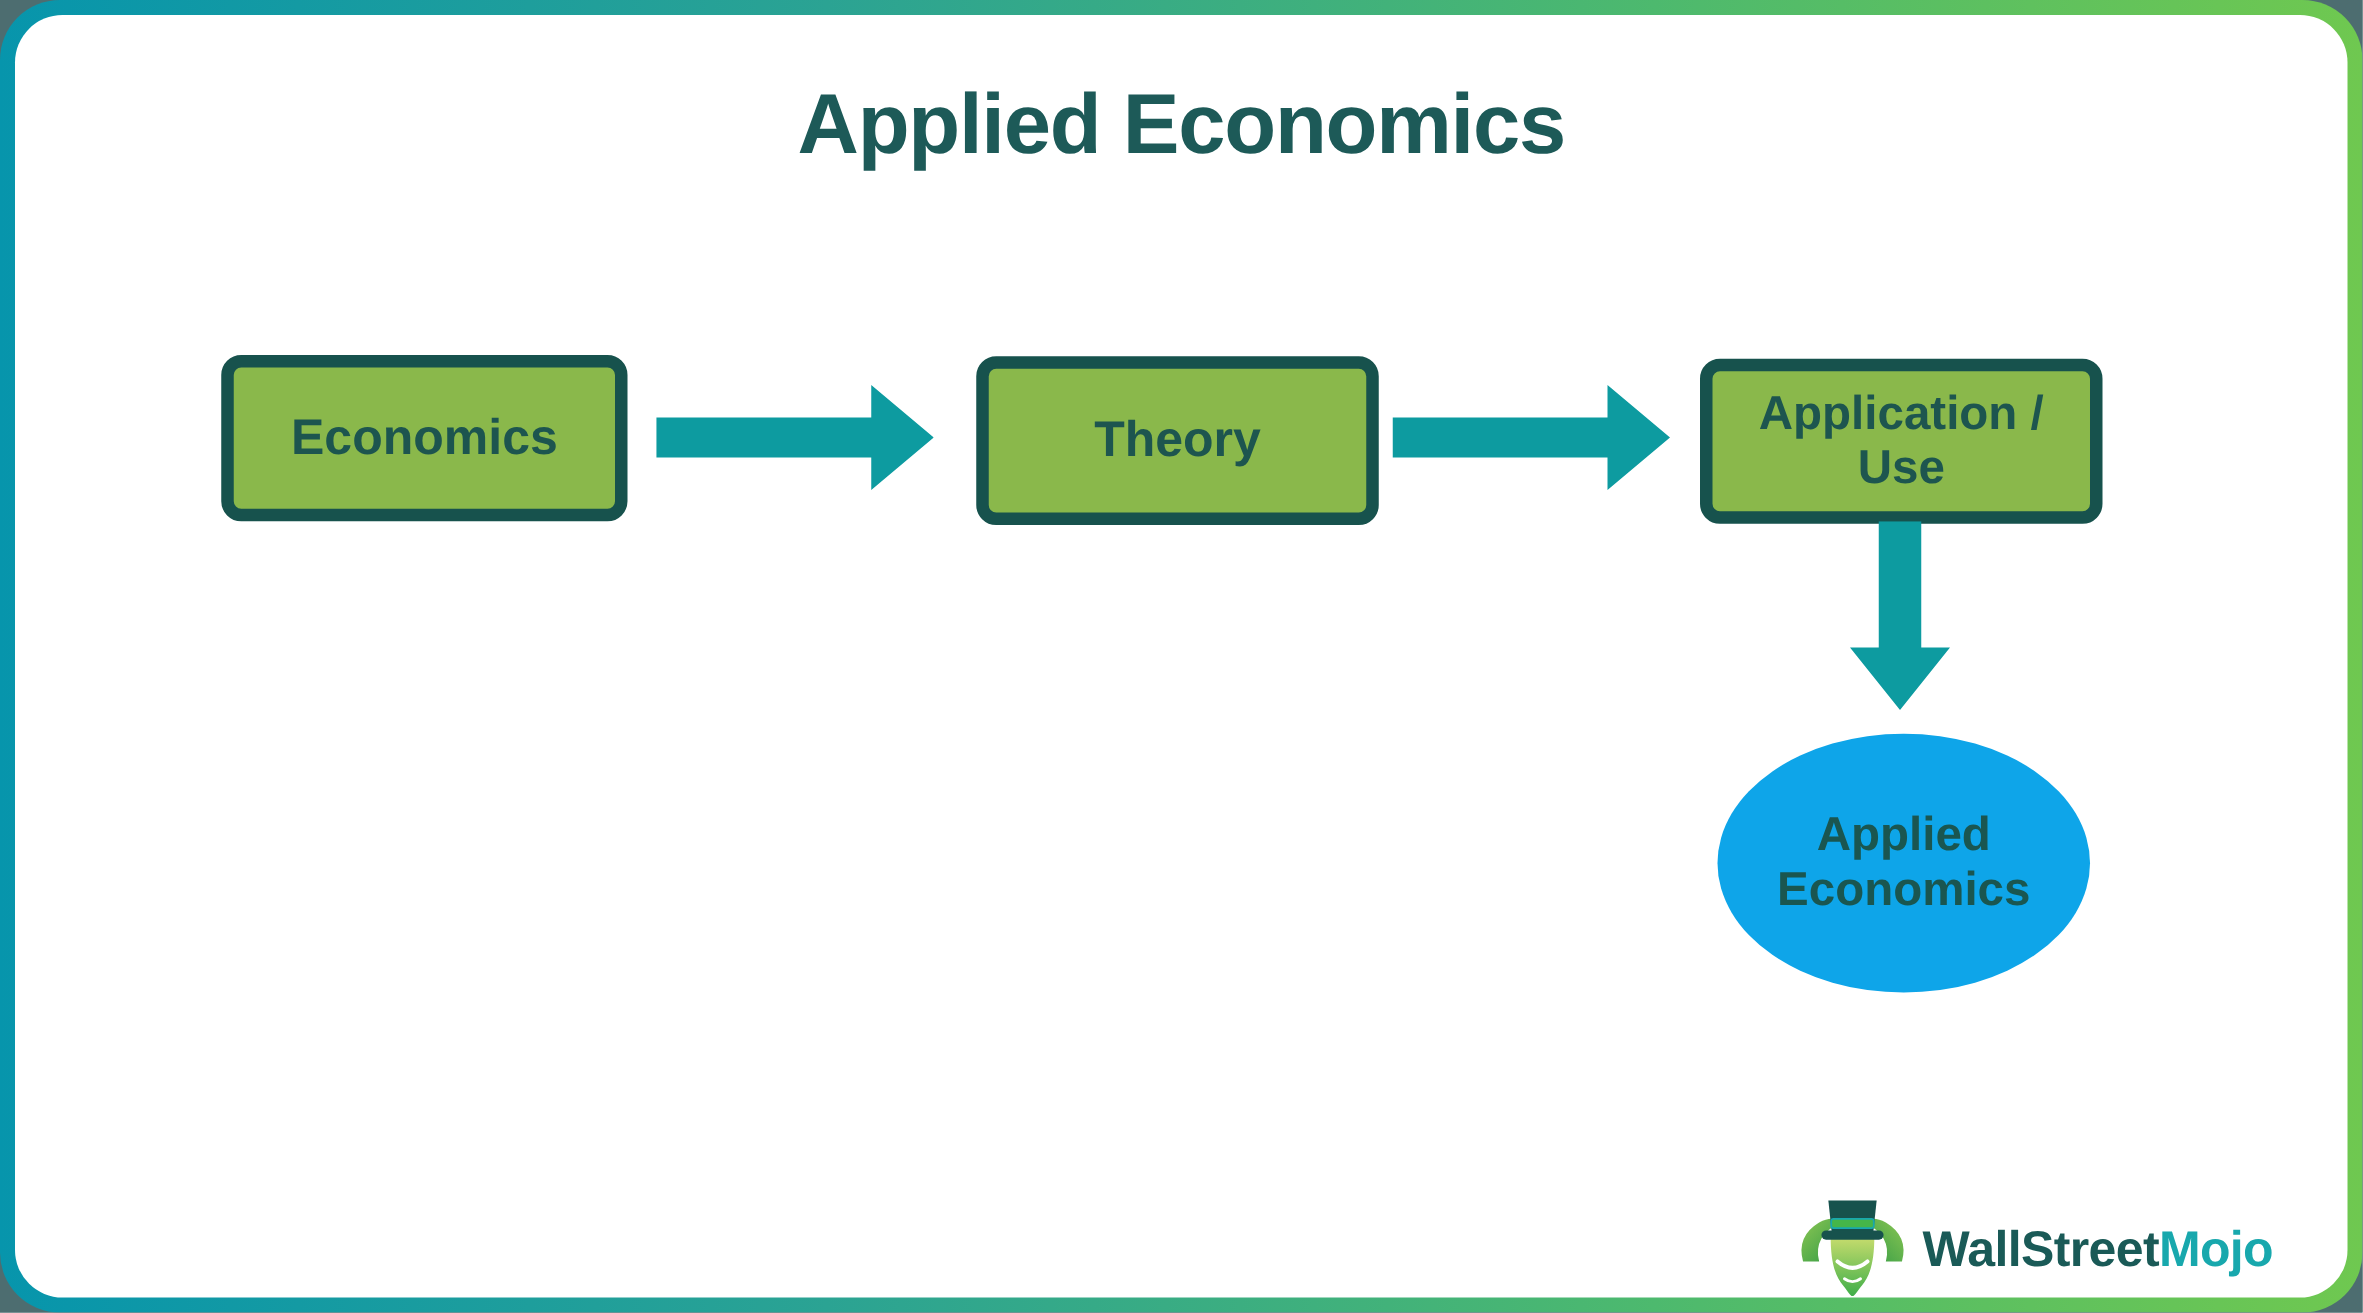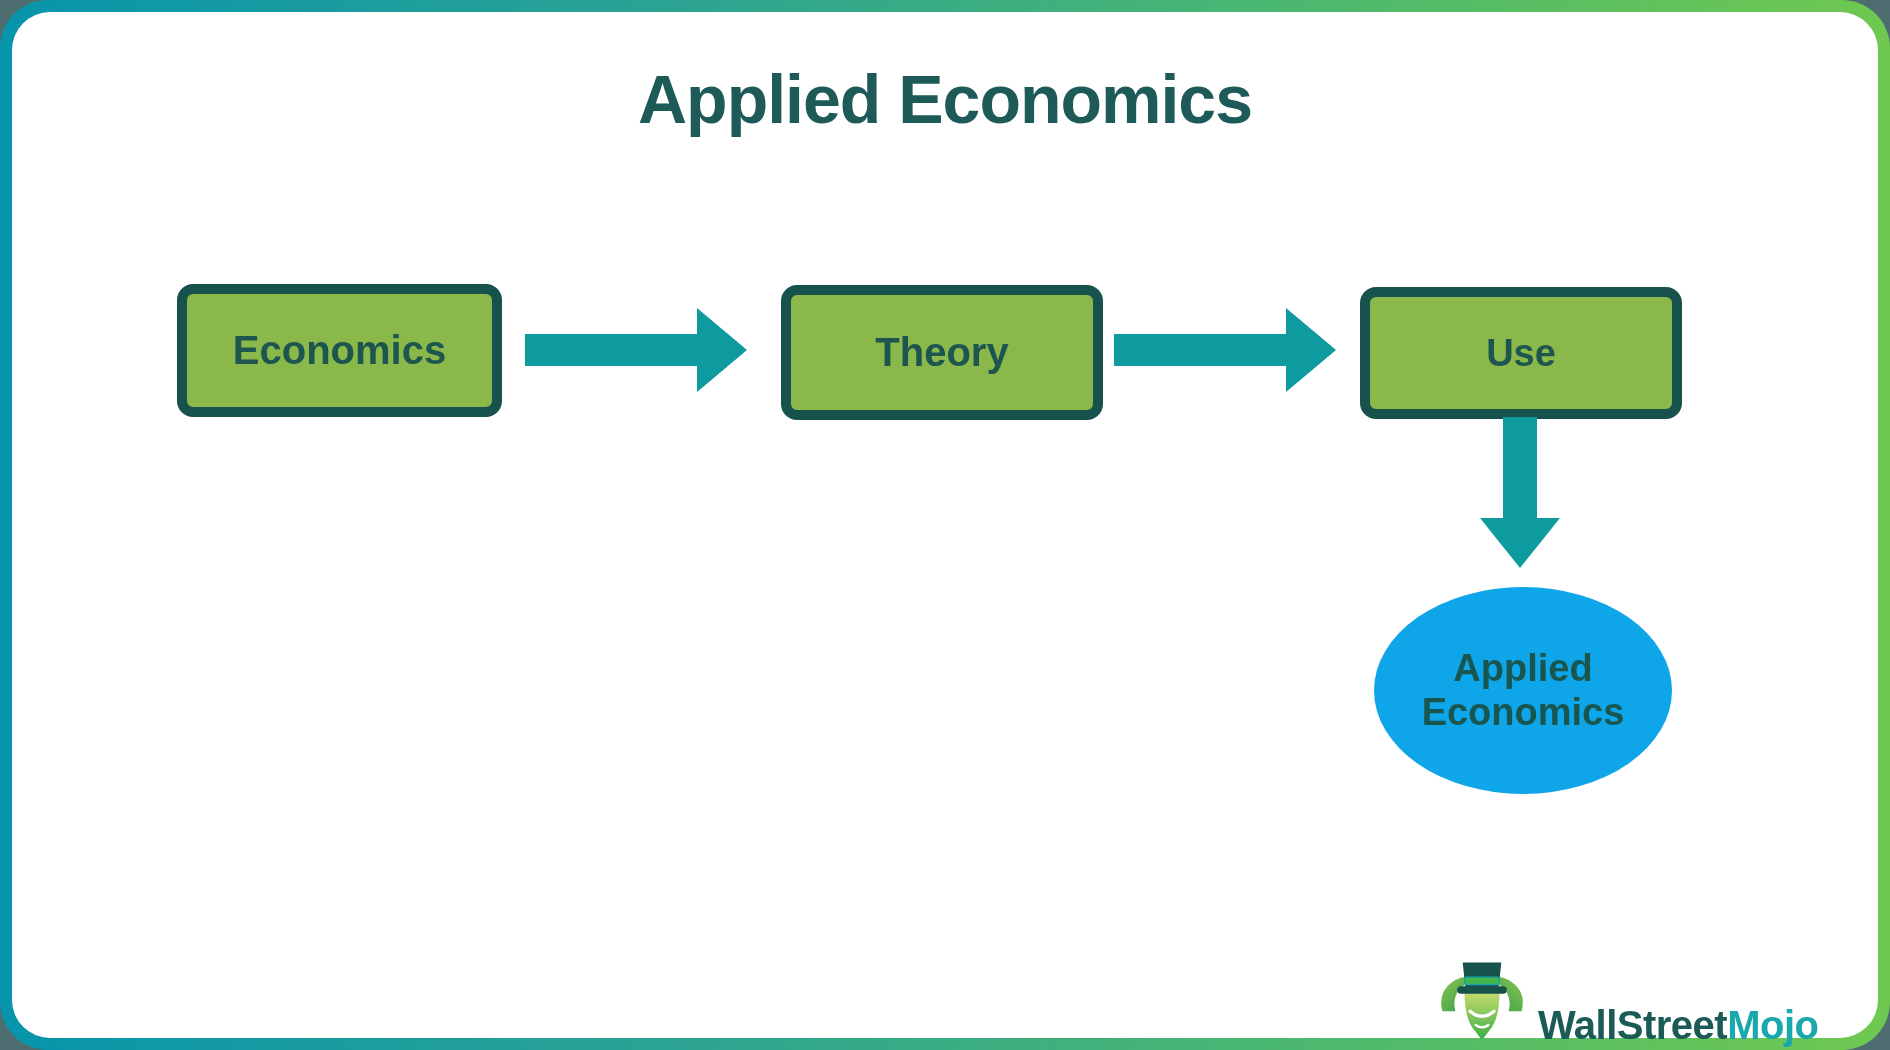--- a/index.html
+++ b/index.html
@@ -78,21 +78,21 @@
     font-weight: bold;
     font-size: 38px;
     line-height: 1.15;
   }
   .brand {
     position: absolute;
     left: 1424px;
     top: 940px;
     height: 96px;
     display: flex;
-    align-items: flex-end;
+    align-items: center;
     gap: 10px;
   }
   .brand-text {
     font-size: 40px;
     font-weight: bold;
     letter-spacing: -0.5px;
     white-space: nowrap;
   }
   .brand-primary { color: #1a5a57; }
   .brand-accent  { color: #18a8ad; }
@@ -108,20 +108,21 @@
 
       <div class="flow-node node-economics">
         <span>Economics</span>
       </div>
 
       <div class="flow-node node-theory">
         <span>Theory</span>
       </div>
 
       <div class="flow-node node-application">
+        <span>Application /</span>
         <span>Use</span>
       </div>
 
       <svg class="arrow" style="left:513px; top:296px;" width="222" height="84" viewBox="0 0 222 84">
         <polygon points="0,26 172,26 172,0 222,42 172,84 172,58 0,58" fill="#0d9ba0"></polygon>
       </svg>
 
       <svg class="arrow" style="left:1102px; top:296px;" width="222" height="84" viewBox="0 0 222 84">
         <polygon points="0,26 172,26 172,0 222,42 172,84 172,58 0,58" fill="#0d9ba0"></polygon>
       </svg>

